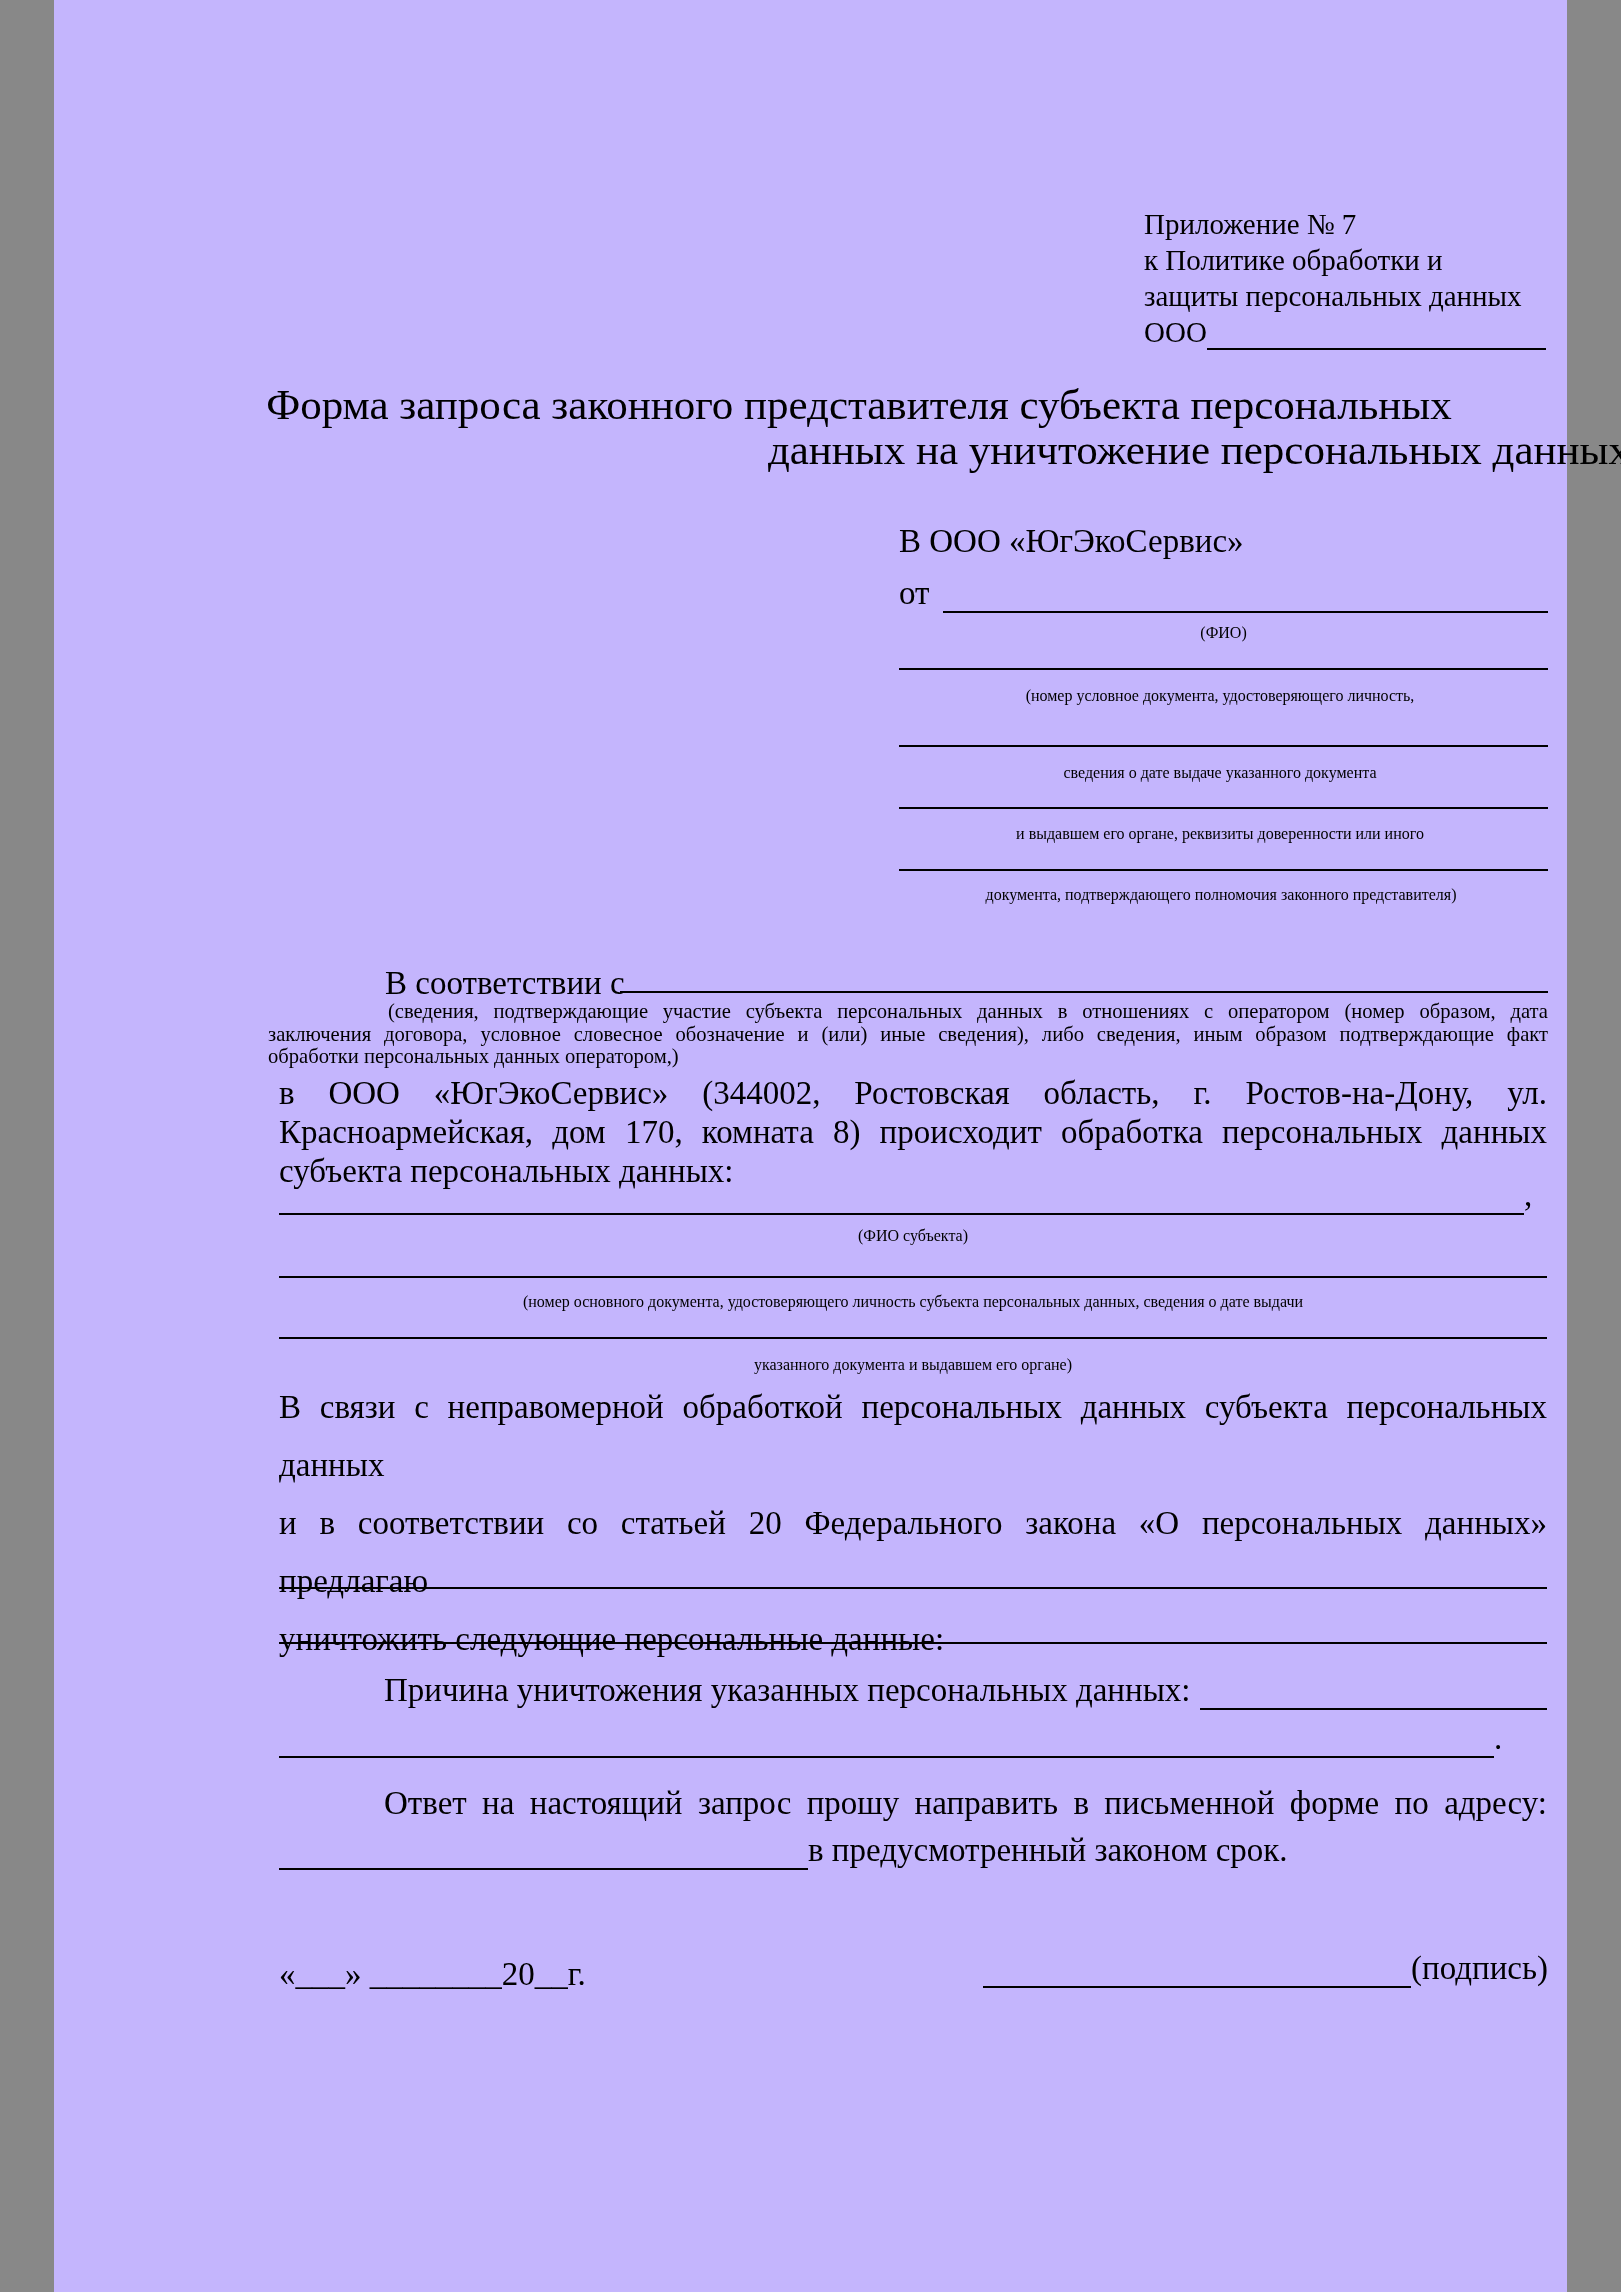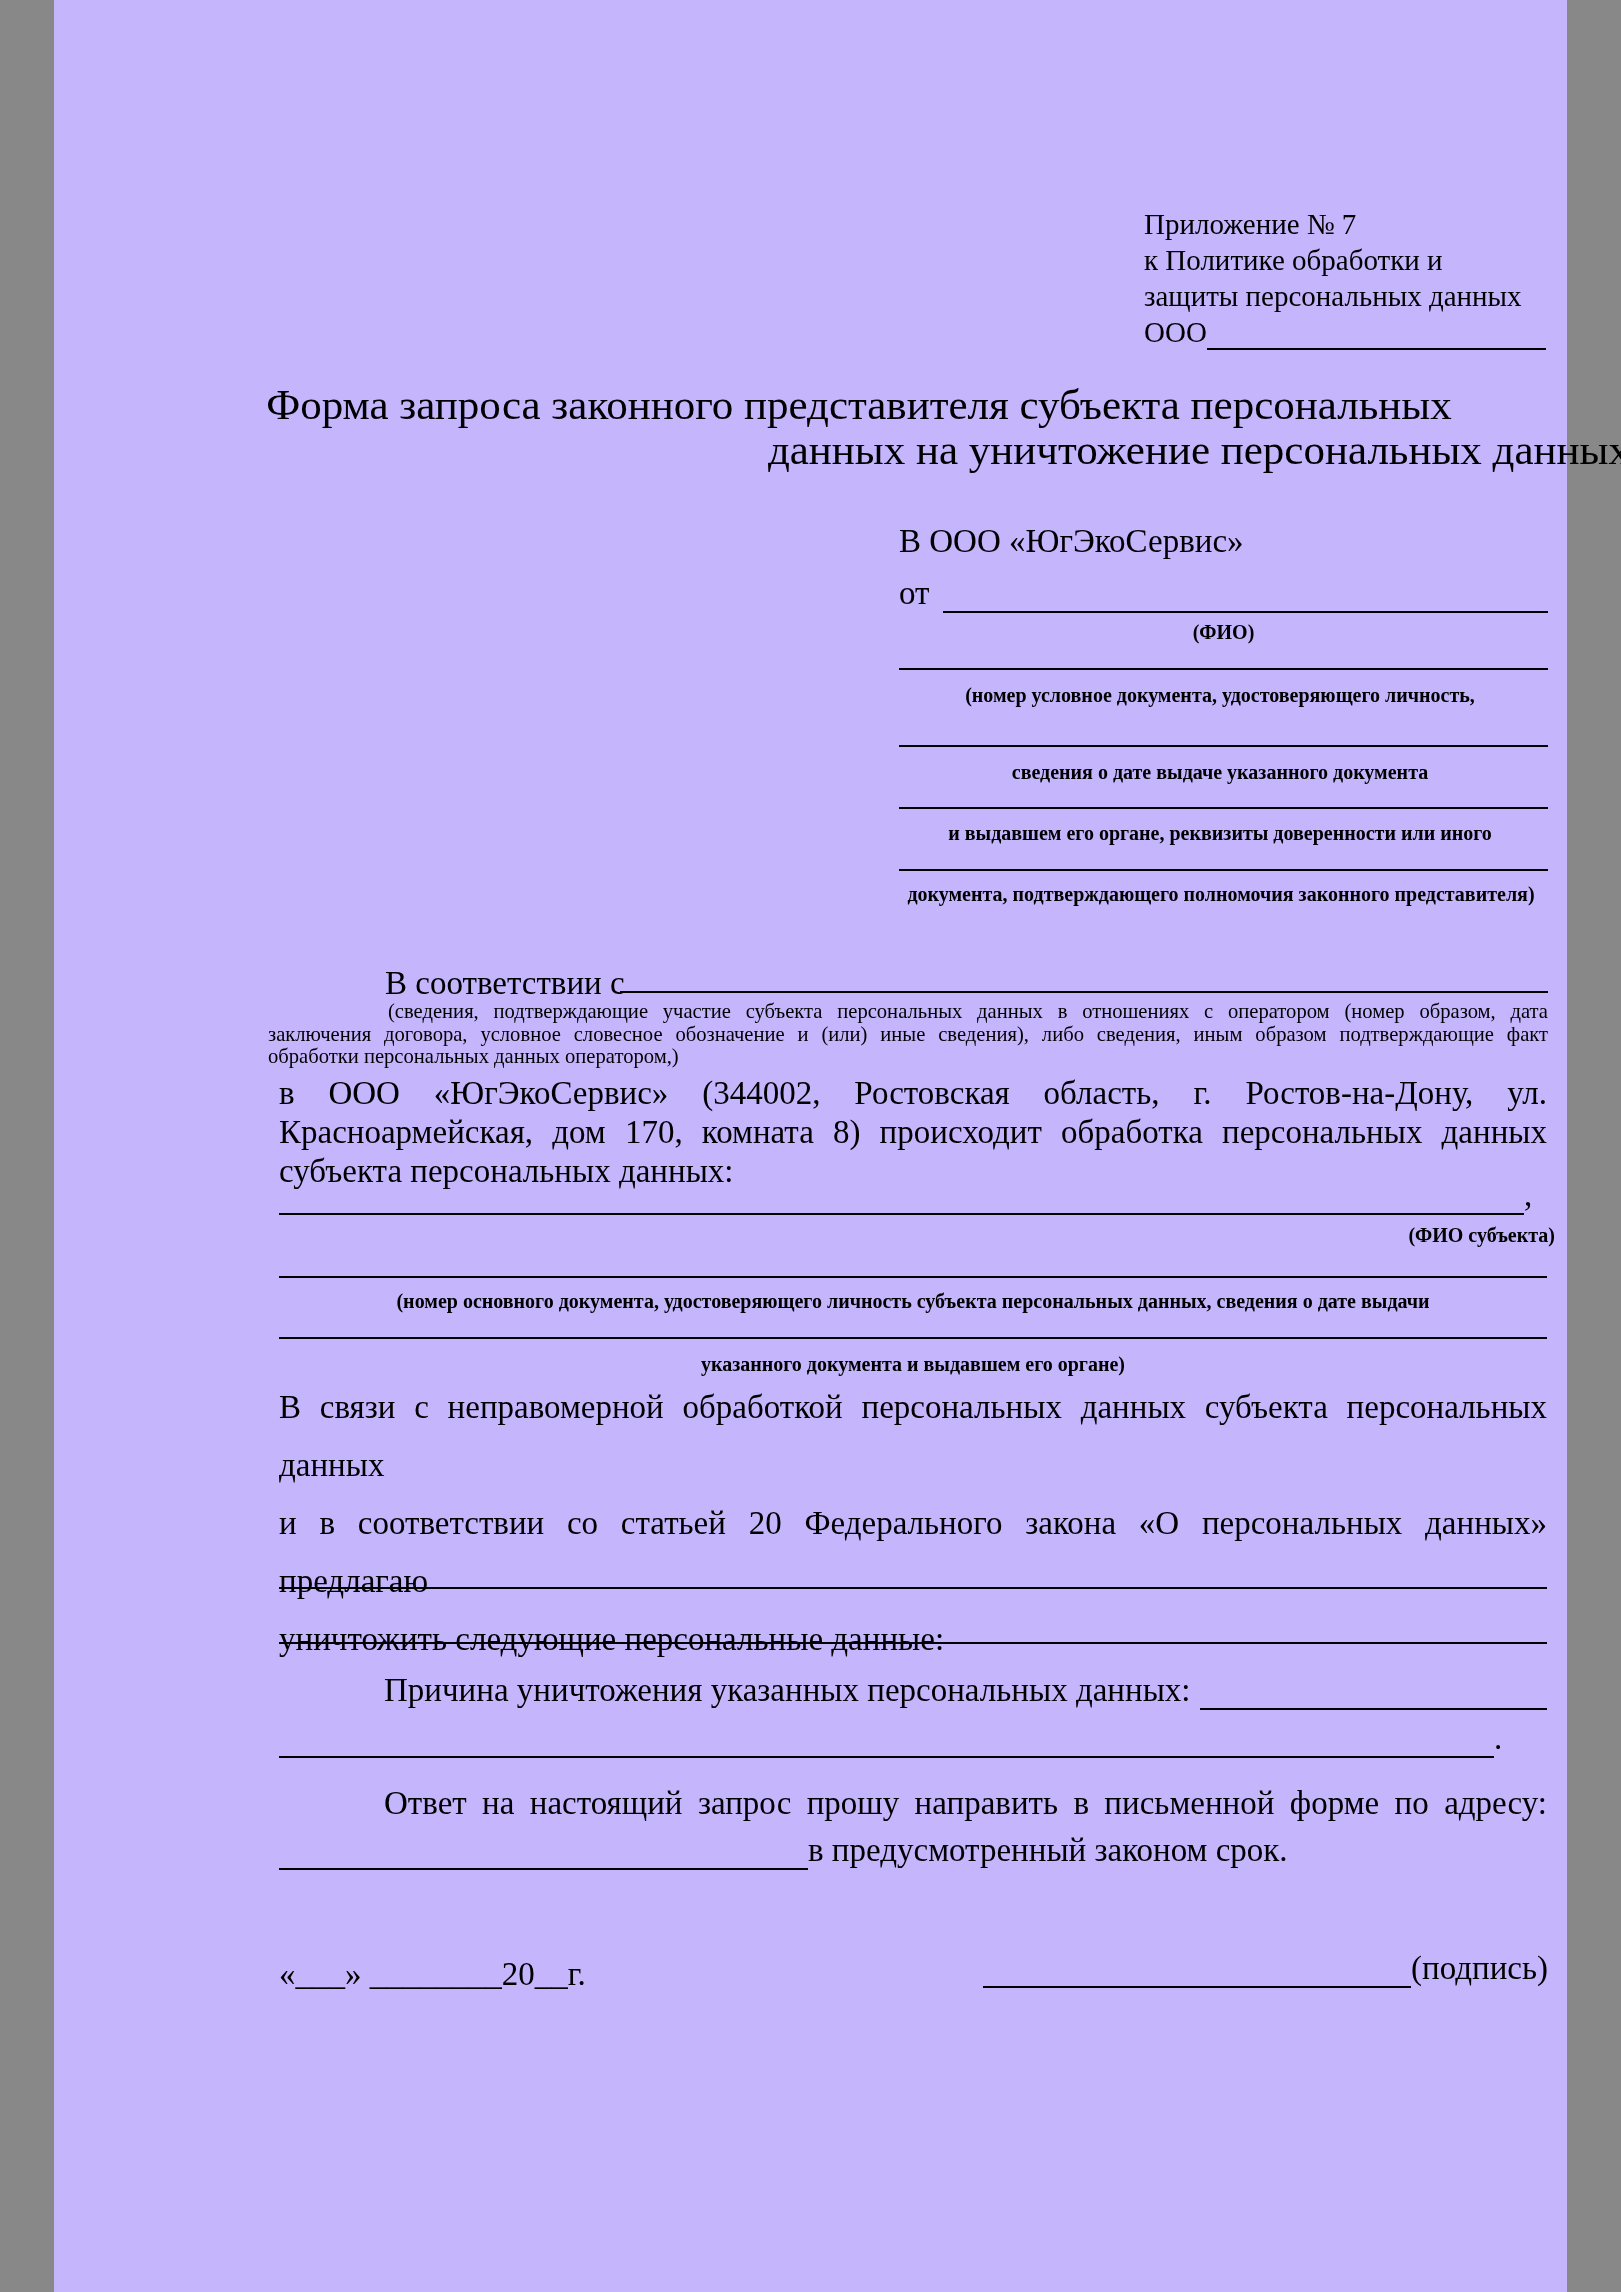--- a/index.html
+++ b/index.html
@@ -8,21 +8,21 @@
     width:1513px;height:2293px;
     margin:0 auto;
     background:#c4b5fd;
     font-family:"Liberation Serif","DejaVu Serif",serif;
     color:#000;
   }
   .abs{position:absolute;}
   .t34{font-size:33px;line-height:39px;}
   .t30{font-size:29px;line-height:36px;}
   .t21{font-size:20.6px;line-height:22.5px;}
-  .t22{font-size:20px;line-height:25.5px;font-weight:bold;}
+  .t22{font-size:16px;line-height:25.5px;}
   .title{font-size:43px;line-height:45px;font-weight:normal;text-align:center;}
   .hr{position:absolute;border-bottom:2.9px solid #000;height:0;}
   .cap{text-align:center;}
   .just{text-align:justify;text-align-last:justify;}
   .flexrow{display:flex;align-items:flex-end;}
   .fill{border-bottom:2.9px solid #000;}
   .grow{flex:1 1 auto;}
   .lh15{line-height:58px;}
   .nowrap{white-space:nowrap;}
 </style>
@@ -78,21 +78,21 @@
   <div class="abs t34" style="left:225px;top:1074px;width:1268px;">
     <div class="just">в ООО «ЮгЭкоСервис»  (344002, Ростовская область, г. Ростов-на-Дону, ул.</div>
     <div class="just">Красноармейская, дом 170, комната 8)  происходит  обработка персональных данных</div>
     <div>субъекта персональных данных:</div>
   </div>
 
   <div class="abs t34 flexrow" style="left:225px;top:1176px;width:1268px;height:39px;">
     <span class="fill" style="width:1245px;height:33px;"></span>
     <span>,</span>
   </div>
-  <div class="abs t22 cap" style="left:233px;top:1223px;width:1268px;text-align:right;">(ФИО субъекта)</div>
+  <div class="abs t22 cap" style="left:225px;top:1223px;width:1268px;">(ФИО субъекта)</div>
 
   <div class="hr" style="left:225px;top:1276px;width:1268px;"></div>
   <div class="abs t22 cap" style="left:225px;top:1289px;width:1268px;">(номер основного документа, удостоверяющего личность субъекта персональных данных, сведения о дате выдачи</div>
 
   <div class="hr" style="left:225px;top:1337px;width:1268px;"></div>
   <div class="abs t22 cap" style="left:225px;top:1352px;width:1268px;">указанного документа и выдавшем его органе)</div>
 
   <div class="abs t34 lh15" style="left:225px;top:1378px;width:1268px;">
     <div class="just">В связи с неправомерной обработкой персональных данных субъекта персональных данных</div>
     <div class="just">и в соответствии со статьей 20 Федерального закона «О персональных данных» предлагаю</div>

